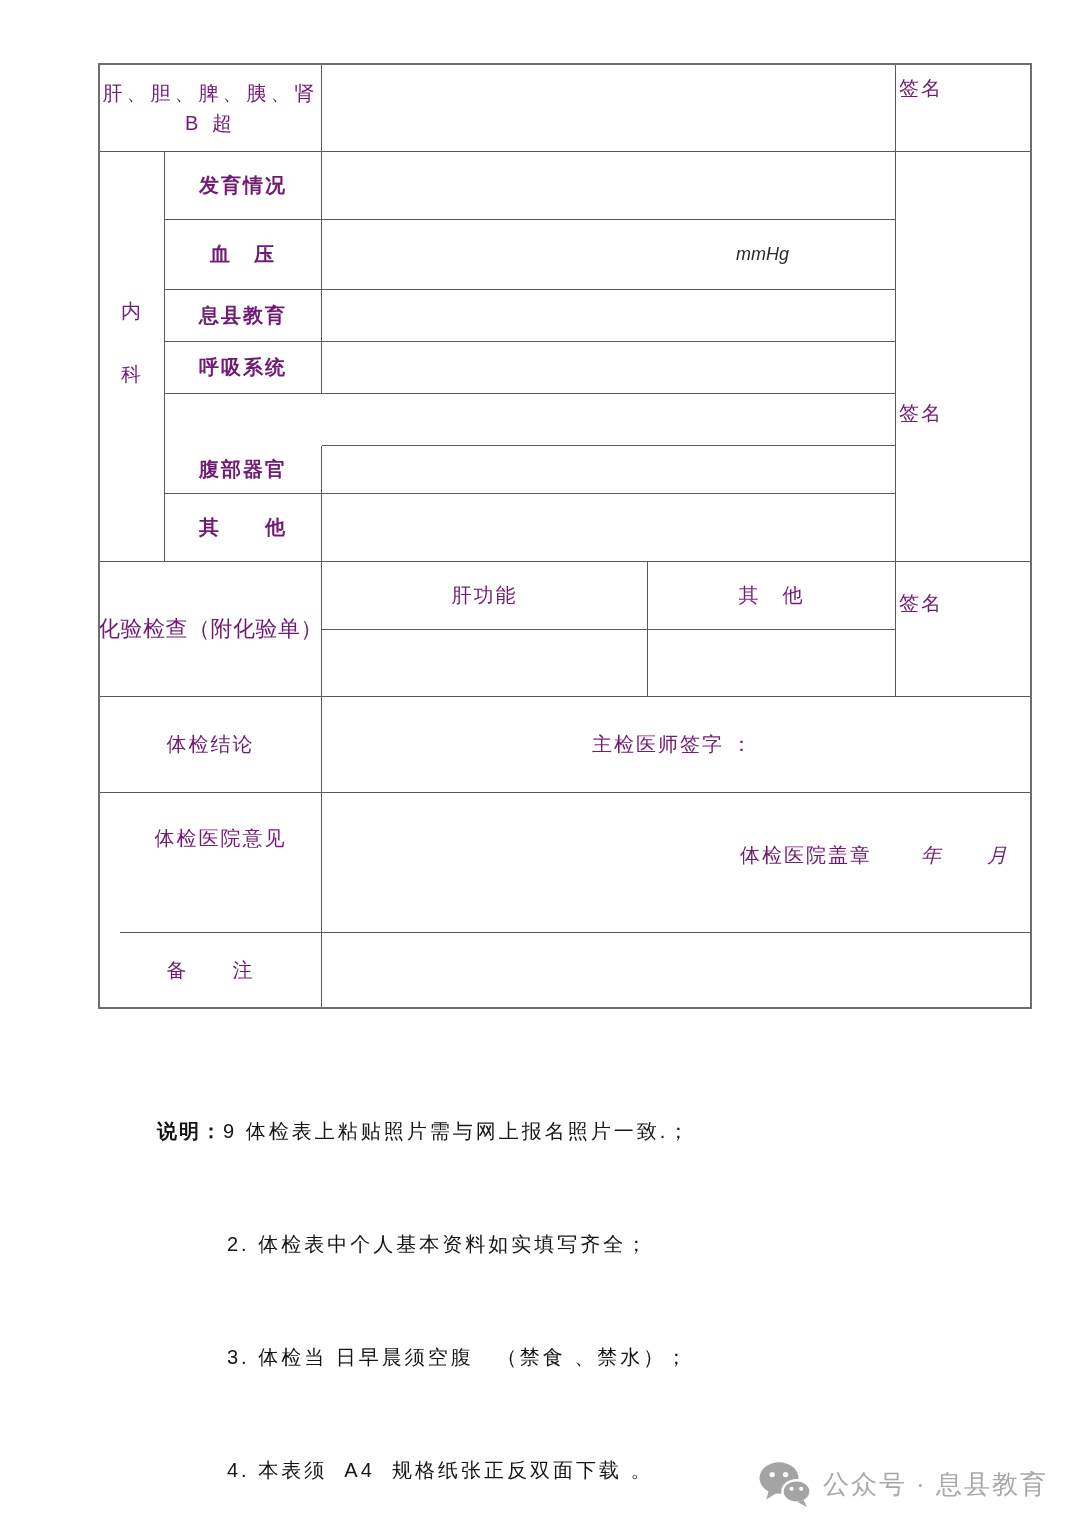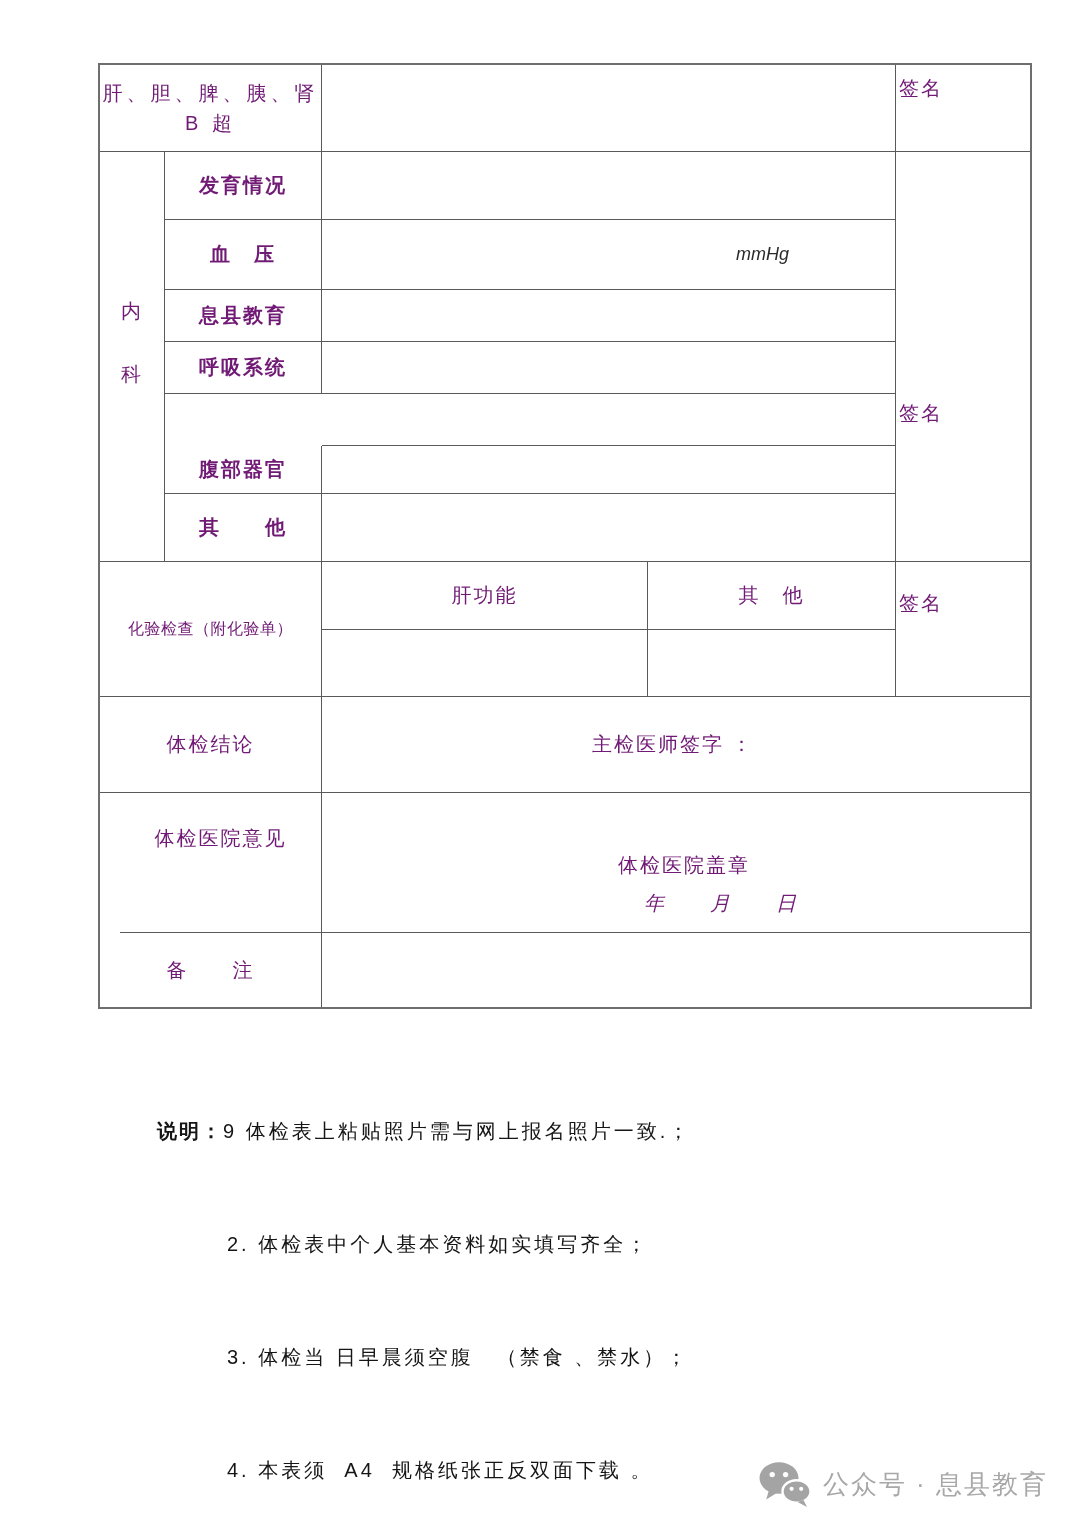--- a/index.html
+++ b/index.html
@@ -39,34 +39,34 @@
 
   
   .nk-label { grid-column: 1; grid-row: 2 / 9; flex-direction: column; gap: 36px; transform: none; }
   .nk-label span { transform: translateY(-14px); }
   .nk-sub   { grid-column: 2; font-weight: bold; }
   .nk-cont  { grid-column: 3 / 5; }
   .nk-cont.bp { justify-content: flex-start; padding-left: 414px; font-size: 18px; letter-spacing: 0; color: #2a2a2a; font-style: italic; }
   .nk-sign  { grid-column: 5 / 6; grid-row: 2 / 9; align-items: flex-start; justify-content: flex-start; padding: 248px 0 0 3px; }
 
   
-  .lab-label { grid-column: 1 / 3; grid-row: 9 / 11; font-size: 16px; letter-spacing: 0.5px; }
+  .lab-label { grid-column: 1 / 3; grid-row: 9 / 11; font-size: 22px; letter-spacing: 0.5px; }
   .lab-h1 { grid-column: 3; grid-row: 9; }
   .lab-h2 { grid-column: 4; grid-row: 9; }
   .lab-sign { grid-column: 5; grid-row: 9 / 11; align-items: flex-start; justify-content: flex-start; padding: 28px 0 0 3px; }
   .lab-e1 { grid-column: 3; grid-row: 10; }
   .lab-e2 { grid-column: 4; grid-row: 10; }
 
   
   .concl-label { grid-column: 1 / 3; grid-row: 11; }
   .concl-cont  { grid-column: 3 / 6; grid-row: 11; justify-content: flex-start; padding-left: 270px; }
 
   
   .hosp-label { grid-column: 1 / 3; grid-row: 12; align-items: flex-start; padding-top: 32px; margin-left: 20px; }
-  .hosp-cont  { grid-column: 3 / 6; grid-row: 12; flex-direction: column; justify-content: flex-end; padding-bottom: 16px; gap: 12px; line-height: 26px; }
+  .hosp-cont  { grid-column: 3 / 6; grid-row: 12; flex-direction: row; justify-content: flex-end; padding-bottom: 16px; gap: 12px; line-height: 26px; }
   .hosp-cont .stamp-line { transform: translateX(8px); }
   .hosp-cont .date-line  { transform: translateX(45px); font-style: italic; }
 
   
   .remark-label { grid-column: 1 / 3; grid-row: 13; }
   .remark-cont  { grid-column: 3 / 6; grid-row: 13; }
 
   
   .notes {
     position: absolute; left: 157px; top: 1056px;

